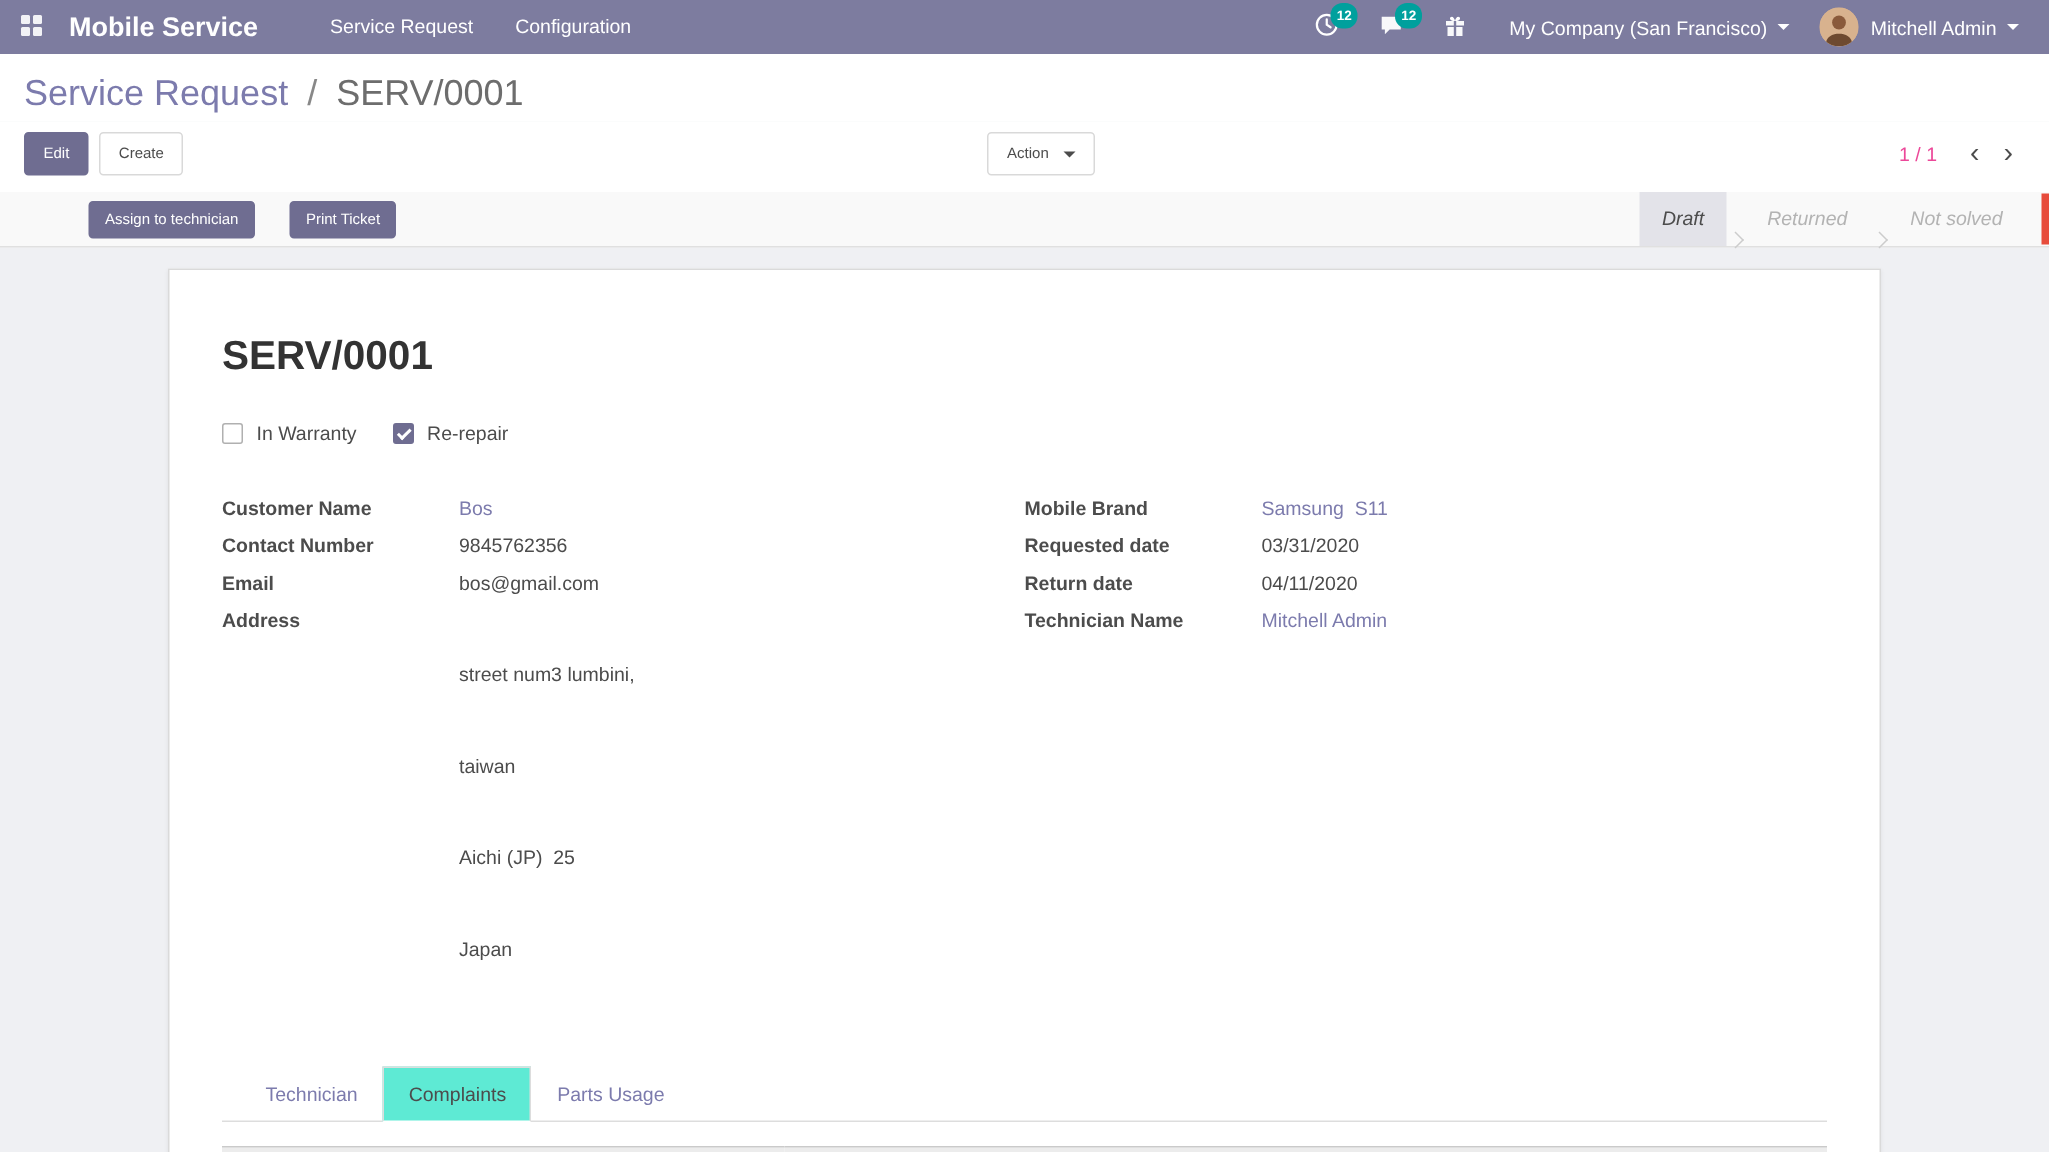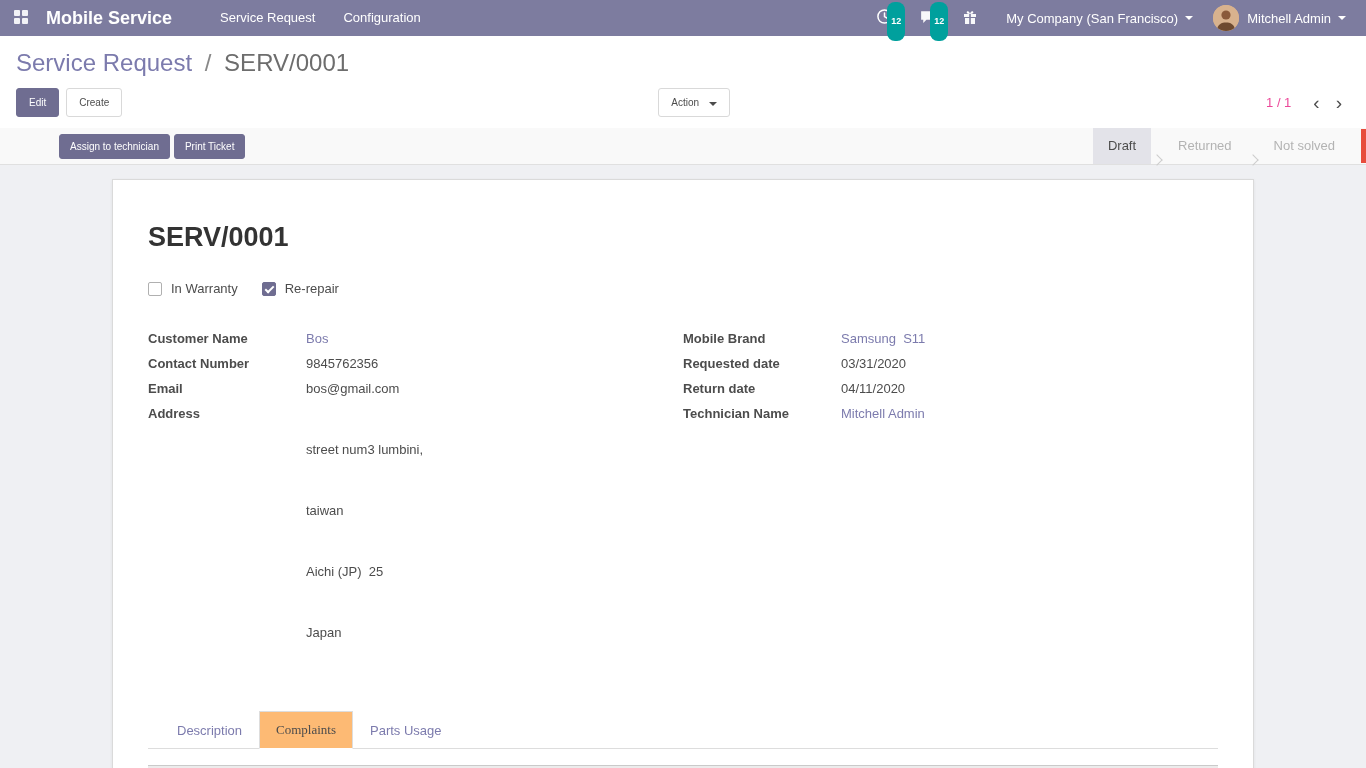--- a/index.html
+++ b/index.html
@@ -17,21 +17,21 @@
   }
   .apps-btn { width: 42px; height: 46px; display: flex; align-items: center; justify-content: center; cursor: pointer; background: transparent; border: none; }
   .brand { font-size: 18px; font-weight: bold; margin: 0 34px 0 4px; white-space: nowrap; }
   .nav-menu { display: flex; height: 46px; }
   .nav-item { padding: 0 14px; line-height: 46px; cursor: pointer; font-size: 13px; white-space: nowrap; }
   .nav-right { margin-left: auto; display: flex; align-items: center; }
   .icon-btn { position: relative; background: none; border: none; padding: 6px 8px; margin-right: 10px; cursor: pointer; display: flex; align-items: center; }
   .badge {
     position: absolute; top: 0; right: -4px;
     background: var(--badge, #00a09d); color: #fff; font-size: 9px; font-weight: bold;
-    border-radius: 8px; padding: 14px 4px; line-height: 11px;
+    border-radius: 8px; padding: 3px 4px; line-height: 11px;
   }
   .menu-entry { display: flex; align-items: center; height: 46px; padding: 0 10px; cursor: pointer; white-space: nowrap; }
   .caret-down { width: 0; height: 0; border-left: 4px solid transparent; border-right: 4px solid transparent; border-top: 4px solid #fff; display: inline-block; margin-left: 7px; }
   .caret-dark { border-top-color: #4c4c4c; }
   .avatar { width: 26px; height: 26px; border-radius: 50%; overflow: hidden; background: #d8b28e; margin-right: 8px; flex-shrink: 0; }
 
   
   .breadcrumb-bar { background: #fff; padding: 13px 16px 4px; font-size: 24px; }
   .bc-link { color: var(--link, #7c7bad); cursor: pointer; }
   .bc-sep { color: #888; margin: 0 6px; }
@@ -44,23 +44,23 @@
   .action-wrap { flex: 1; display: flex; justify-content: center; }
   .pager { display: flex; align-items: center; }
   .pager-count { margin-right: 14px; color: #ec4899; }
   .pager-arrow { background: none; border: none; font-size: 19px; color: #4c4c4c; cursor: pointer; padding: 0 8px; line-height: 18px; }
 
   
   .status-bar {
     background: #f9f9f9; border-bottom: 1px solid #e0e0e0;
     height: 37px; display: flex; align-items: center; padding-left: 16px; position: relative;
   }
-  .sb-buttons { display: flex; gap: 4px; padding-left: 43px; }
+  .sb-buttons { display: flex; gap: 23px; padding-left: 43px; }
   .btn-sm { padding: 4px 10px; }
-  .sb-states { margin-left: auto; display: flex; align-items: flex-end; height: 100%; margin-right: 16px; }
+  .sb-states { margin-left: auto; display: flex; align-items: flex-end; height: 100%; margin-right: 16px; font-style: italic; }
   .step { padding: 0 15px; line-height: 36px; color: #b3b3b3; font-size: 13px; cursor: pointer; height: 100%; }
   .step.active { background: var(--active_step_bg, #e3e3e9); color: #4c4c4c; }
   .step-sep { width: 8px; height: 8px; border-top: 1px solid #ccc; border-right: 1px solid #ccc; transform: rotate(45deg); margin: 0 2px; flex-shrink: 0; }
   .red-marker { position: absolute; right: 0; top: 1px; width: 5px; height: 34px; background: var(--marker, #e74c3c); }
 
   
   .content { padding-top: 14px; }
   .sheet {
     width: 1142px; margin: 0 auto; background: #fff;
     border: 1px solid #dadada; box-shadow: 0 1px 3px rgba(0,0,0,0.07);
@@ -87,21 +87,21 @@
   .addr-line:last-child { margin-bottom: 0; }
   .link { color: var(--link, #7c7bad); cursor: pointer; }
 
   
   .tabs { border-bottom: 1px solid #ddd; display: flex; padding-left: 12px; margin-top: 26px; }
   .tab {
     padding: 10px 16px; color: var(--link, #7c7bad); cursor: pointer;
     border: 1px solid transparent; margin-bottom: -1px; font-size: 13px; background: transparent;
     font-family: inherit;
   }
-  .tab.active { background: #fdba74; border-color: #ddd; border-bottom-color: #fff; color: #4c4c4c; font-family: Liberation Serif, serif; }
+  .tab.active { background: #5eead4; border-color: #ddd; border-bottom-color: #fff; color: #4c4c4c; }
 
   
   .table-wrap { margin-top: 16px; }
   table { width: 100%; border-collapse: collapse; font-size: 13px; }
   thead th {
     background: #ececec; text-align: left; font-weight: bold; color: #4c4c4c;
     padding: 7px 10px; border-top: 1px solid #cacaca; border-bottom: 1px solid #cacaca;
   }
   th.col-category { width: 35%; }
 </style>
@@ -263,21 +263,21 @@
           <span class="fvalue">04/11/2020</span>
         </div>
         <div class="frow">
           <span class="flabel">Technician Name</span>
           <span class="fvalue link">Mitchell Admin</span>
         </div>
       </div>
     </div>
 
     <div class="tabs">
-      <button class="tab">Description</button>
+      <button class="tab">Technician</button>
       <button class="tab active">Complaints</button>
       <button class="tab">Parts Usage</button>
     </div>
 
     <div class="table-wrap">
       <table>
         <thead>
           <tr>
             <th class="col-category">Category</th>
             <th>Description</th>

